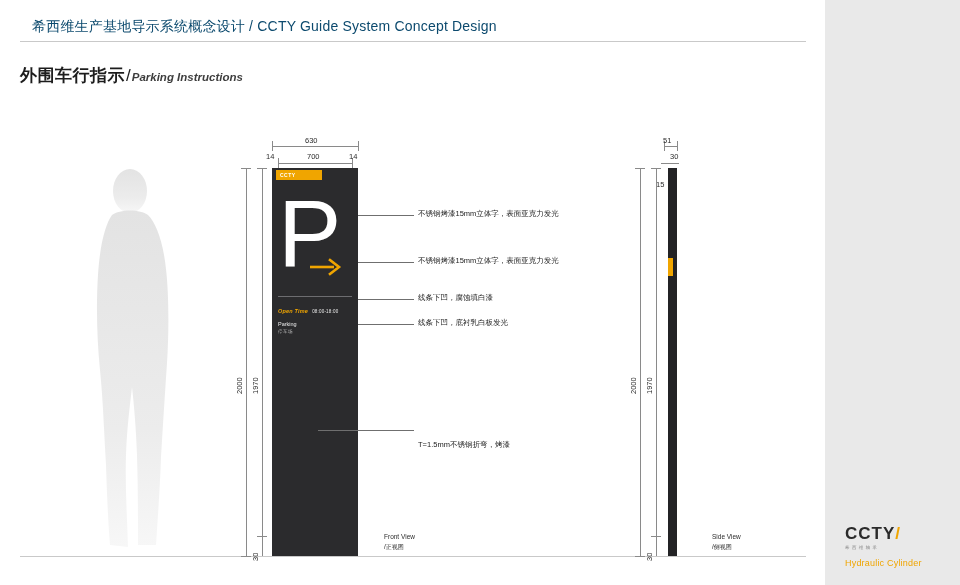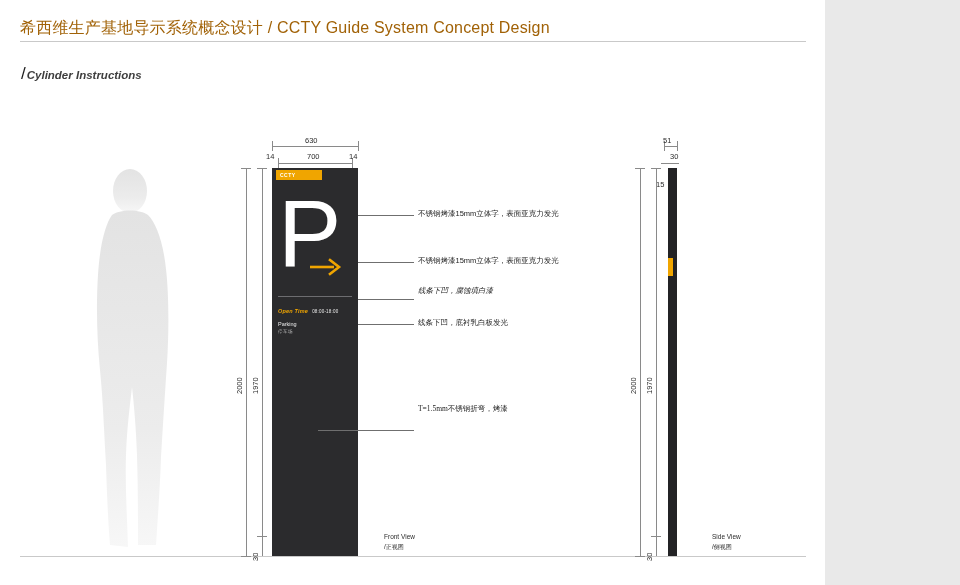--- a/index.html
+++ b/index.html
@@ -14,22 +14,22 @@
     position:absolute;left:0;top:0;width:960px;height:585px;
     background:#ffffff;
   }
   
   .right-strip{
     position:absolute;right:0;top:0;width:135px;height:585px;
     background:#e9e9e9;
   }
   
   .header-title{
-    position:absolute;left:20px;top:18px;
-    font-size:16px;color:#a16207;letter-spacing:.2px;
+    position:absolute;left:32px;top:18px;
+    font-size:14px;color:#0c4a6e;letter-spacing:.2px;
     white-space:nowrap;
   }
   .header-rule{
     position:absolute;left:20px;top:41px;width:786px;height:1px;
     background:#c9c9c9;
   }
   .section-title-wrap{
     position:absolute;left:20px;top:64px;
     display:flex;align-items:baseline;white-space:nowrap;
   }
@@ -142,22 +142,23 @@
 <body>
 
 <div class="page">
 
   <div class="right-strip"></div>
 
   <div class="header-title">希西维生产基地导示系统概念设计 / CCTY Guide System Concept Design</div>
   <div class="header-rule"></div>
 
   <div class="section-title-wrap">
+    <span class="section-title-cn">外围车行指示</span>
     <span class="section-title-sep">/</span>
-    <span class="section-title-en">Cylinder Instructions</span>
+    <span class="section-title-en">Parking Instructions</span>
   </div>
 
   <div class="footer-rule"></div>
 
   <svg class="person" viewBox="0 0 135 390">
     <defs>
       <linearGradient id="pg" x1="0" y1="0" x2="0" y2="1">
         <stop offset="0%" stop-color="#e3e3e3"></stop>
         <stop offset="65%" stop-color="#ececec"></stop>
         <stop offset="100%" stop-color="#f7f7f7"></stop>
@@ -210,27 +211,27 @@
   <div class="dim-v-line" style="left:262px;top:536px;height:20px;"></div>
   <div class="dim-label-v" style="left:260px;top:552px;">30</div>
 
   <div class="callout-line" style="left:358px;top:215px;width:56px;"></div>
   <div class="callout-text" style="left:418px;top:209px;">不锈钢烤漆15mm立体字，表面亚克力发光</div>
 
   <div class="callout-line" style="left:358px;top:262px;width:56px;"></div>
   <div class="callout-text" style="left:418px;top:256px;">不锈钢烤漆15mm立体字，表面亚克力发光</div>
 
   <div class="callout-line" style="left:358px;top:299px;width:56px;"></div>
-  <div class="callout-text" style="left:418px;top:286px;font-style:italic;">线条下凹，腐蚀填白漆</div>
+  <div class="callout-text" style="left:418px;top:293px;">线条下凹，腐蚀填白漆</div>
 
   <div class="callout-line" style="left:358px;top:324px;width:56px;"></div>
   <div class="callout-text" style="left:418px;top:318px;">线条下凹，底衬乳白板发光</div>
 
   <div class="callout-line" style="left:318px;top:430px;width:96px;"></div>
-  <div class="callout-text" style="left:418px;top:404px;font-family:Liberation Serif, serif;">T=1.5mm不锈钢折弯，烤漆</div>
+  <div class="callout-text" style="left:418px;top:440px;">T=1.5mm不锈钢折弯，烤漆</div>
 
   <div class="view-label" style="left:384px;top:533px;">Front View</div>
   <div class="view-label" style="left:384px;top:543px;">
     <span>/</span><span class="cn">正视图</span>
   </div>
 
   <div class="side-board"></div>
   <div class="side-accent"></div>
 
   <div class="dim-h-line" style="left:664px;top:146px;width:13px;"></div>
@@ -253,14 +254,21 @@
   <div class="dim-label-v" style="left:654px;top:385px;">1970</div>
 
   <div class="dim-v-line" style="left:656px;top:536px;height:20px;"></div>
   <div class="dim-label-v" style="left:654px;top:552px;">30</div>
 
   <div class="view-label" style="left:712px;top:533px;">Side View</div>
   <div class="view-label" style="left:712px;top:543px;">
     <span>/</span><span class="cn">侧视图</span>
   </div>
 
+  <div class="brand">
+    <div class="brand-name">
+      <span>CCTY</span><span class="slash">/</span>
+    </div>
+    <div class="brand-sub">希西维轴承</div>
+    <div class="brand-tag">Hydraulic Cylinder</div>
+  </div>
 
 </div>
 
 </body></html>

